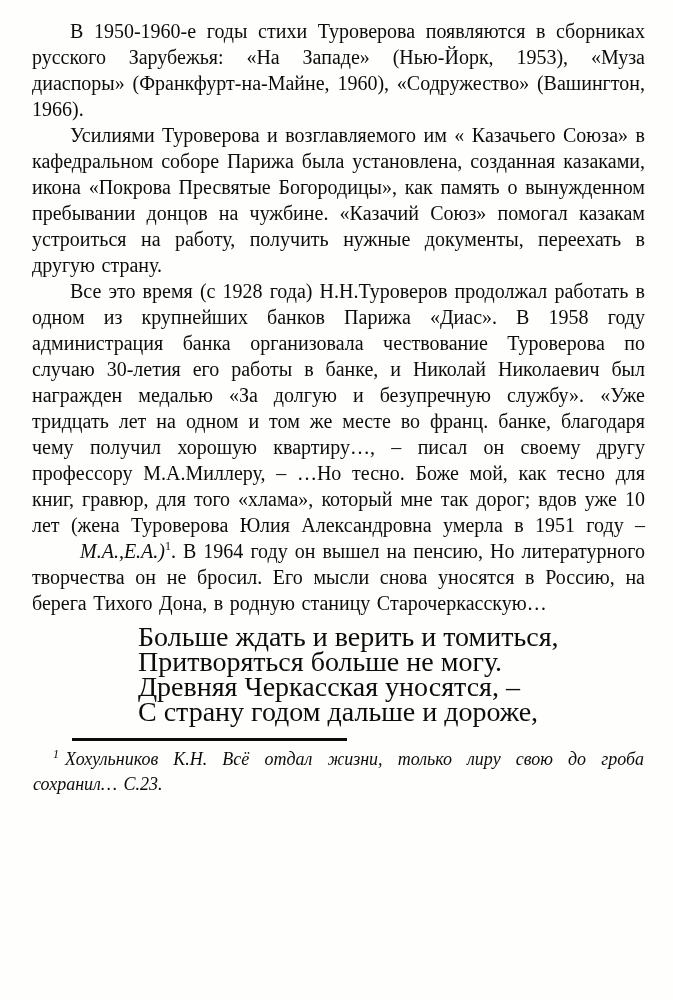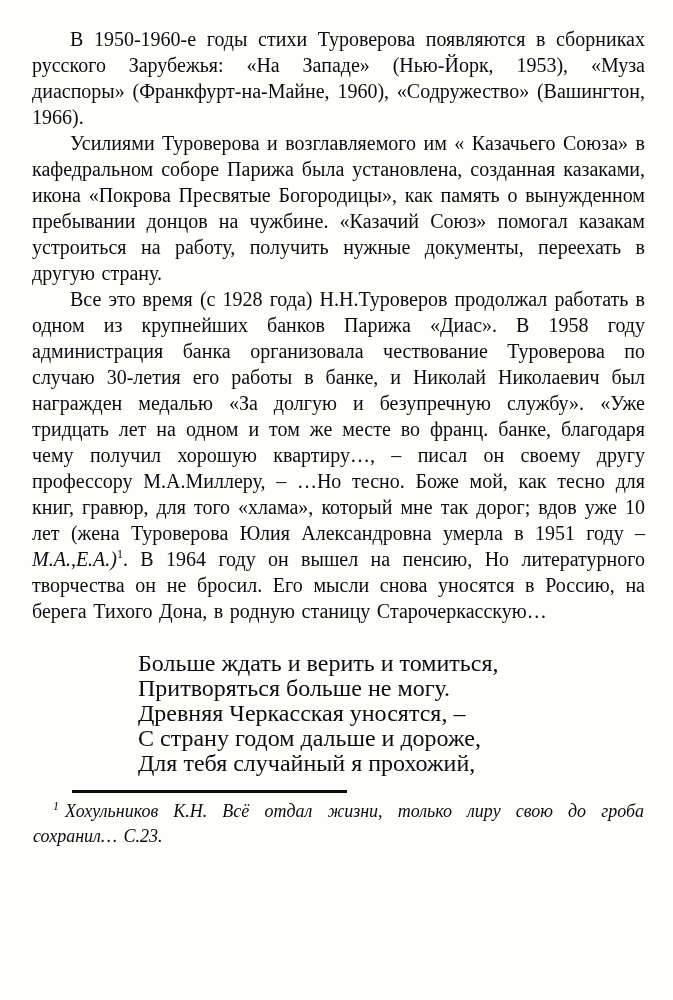--- a/index.html
+++ b/index.html
@@ -9,42 +9,43 @@
   }
   .page {
     position: relative;
     width: 673px;
     height: 1000px;
     margin: 0 auto;
     background: #fefefc;
     color: #0c0c0c;
     font-family: "Liberation Serif", "DejaVu Serif", serif;
     box-sizing: border-box;
-    padding: 26px 28px 0 32px;
+    padding: 18px 28px 0 32px;
     overflow: hidden;
   }
   .body-text p.para {
     margin: 0;
     font-size: 20px;
     line-height: 26px;
     text-align: justify;
     text-indent: 38px;
     word-spacing: 1.5px;
   }
   .para em {
     font-style: italic;
+    margin-left: 48px;
   }
   .para sup, .footnote sup {
     font-size: 12px;
     line-height: 0;
     vertical-align: super;
   }
   .poem {
-    margin: 27px 0 10px 106px;
-    font-size: 24px;
+    margin: 8px 0 10px 106px;
+    font-size: 28px;
     line-height: 25px;
   }
   .poem .poem-line {
     white-space: nowrap;
   }
   .footnote-area {
     margin-top: 14px;
   }
   .footnote-rule {
     width: 275px;
@@ -77,21 +78,20 @@
 
     <p class="para">Усилиями Туроверова и возглавляемого им « Казачьего Союза» в кафедральном соборе Парижа была установлена, созданная казаками, икона «Покрова Пресвятые Богородицы», как память о вынужденном пребывании донцов на чужбине. «Казачий Союз» помогал казакам устроиться на работу, получить нужные документы, переехать в другую страну.</p>
 
     <p class="para"><span>Все это время (с 1928 года) Н.Н.Туроверов продолжал работать в одном из крупнейших банков Парижа «Диас». В 1958 году администрация банка организовала чествование Туроверова по случаю 30-летия его работы в банке, и Николай Николаевич был награжден медалью «За долгую и безупречную службу». «Уже тридцать лет на одном и том же месте во франц. банке, благодаря чему получил хорошую квартиру…, – писал он своему другу профессору М.А.Миллеру, – …Но тесно. Боже мой, как тесно для книг, гравюр, для того «хлама», который мне так дорог; вдов уже 10 лет (жена Туроверова Юлия Александровна умерла в 1951 году – </span><em>М.А.,Е.А.)</em><sup>1</sup><span>. В 1964 году он вышел на пенсию, Но литературного творчества он не бросил. Его мысли снова уносятся в Россию, на берега Тихого Дона, в родную станицу Старочеркасскую…</span></p>
 
     <div class="poem">
       <div class="poem-line">Больше ждать и верить и томиться,</div>
       <div class="poem-line">Притворяться больше не могу.</div>
       <div class="poem-line">Древняя Черкасская уносятся, –</div>
       <div class="poem-line">С страну годом дальше и дороже,</div>
-      <div class="poem-line">Для тебя случайный я прохожий,</div>
     </div>
 
 
   </div>
 
   <div class="footnote-area">
     <div class="footnote-rule"></div>
     <p class="footnote"><sup>1</sup><span>Хохульников К.Н. Всё отдал жизни, только лиру свою до гроба сохранил… С.23.</span></p>
   </div>
 

